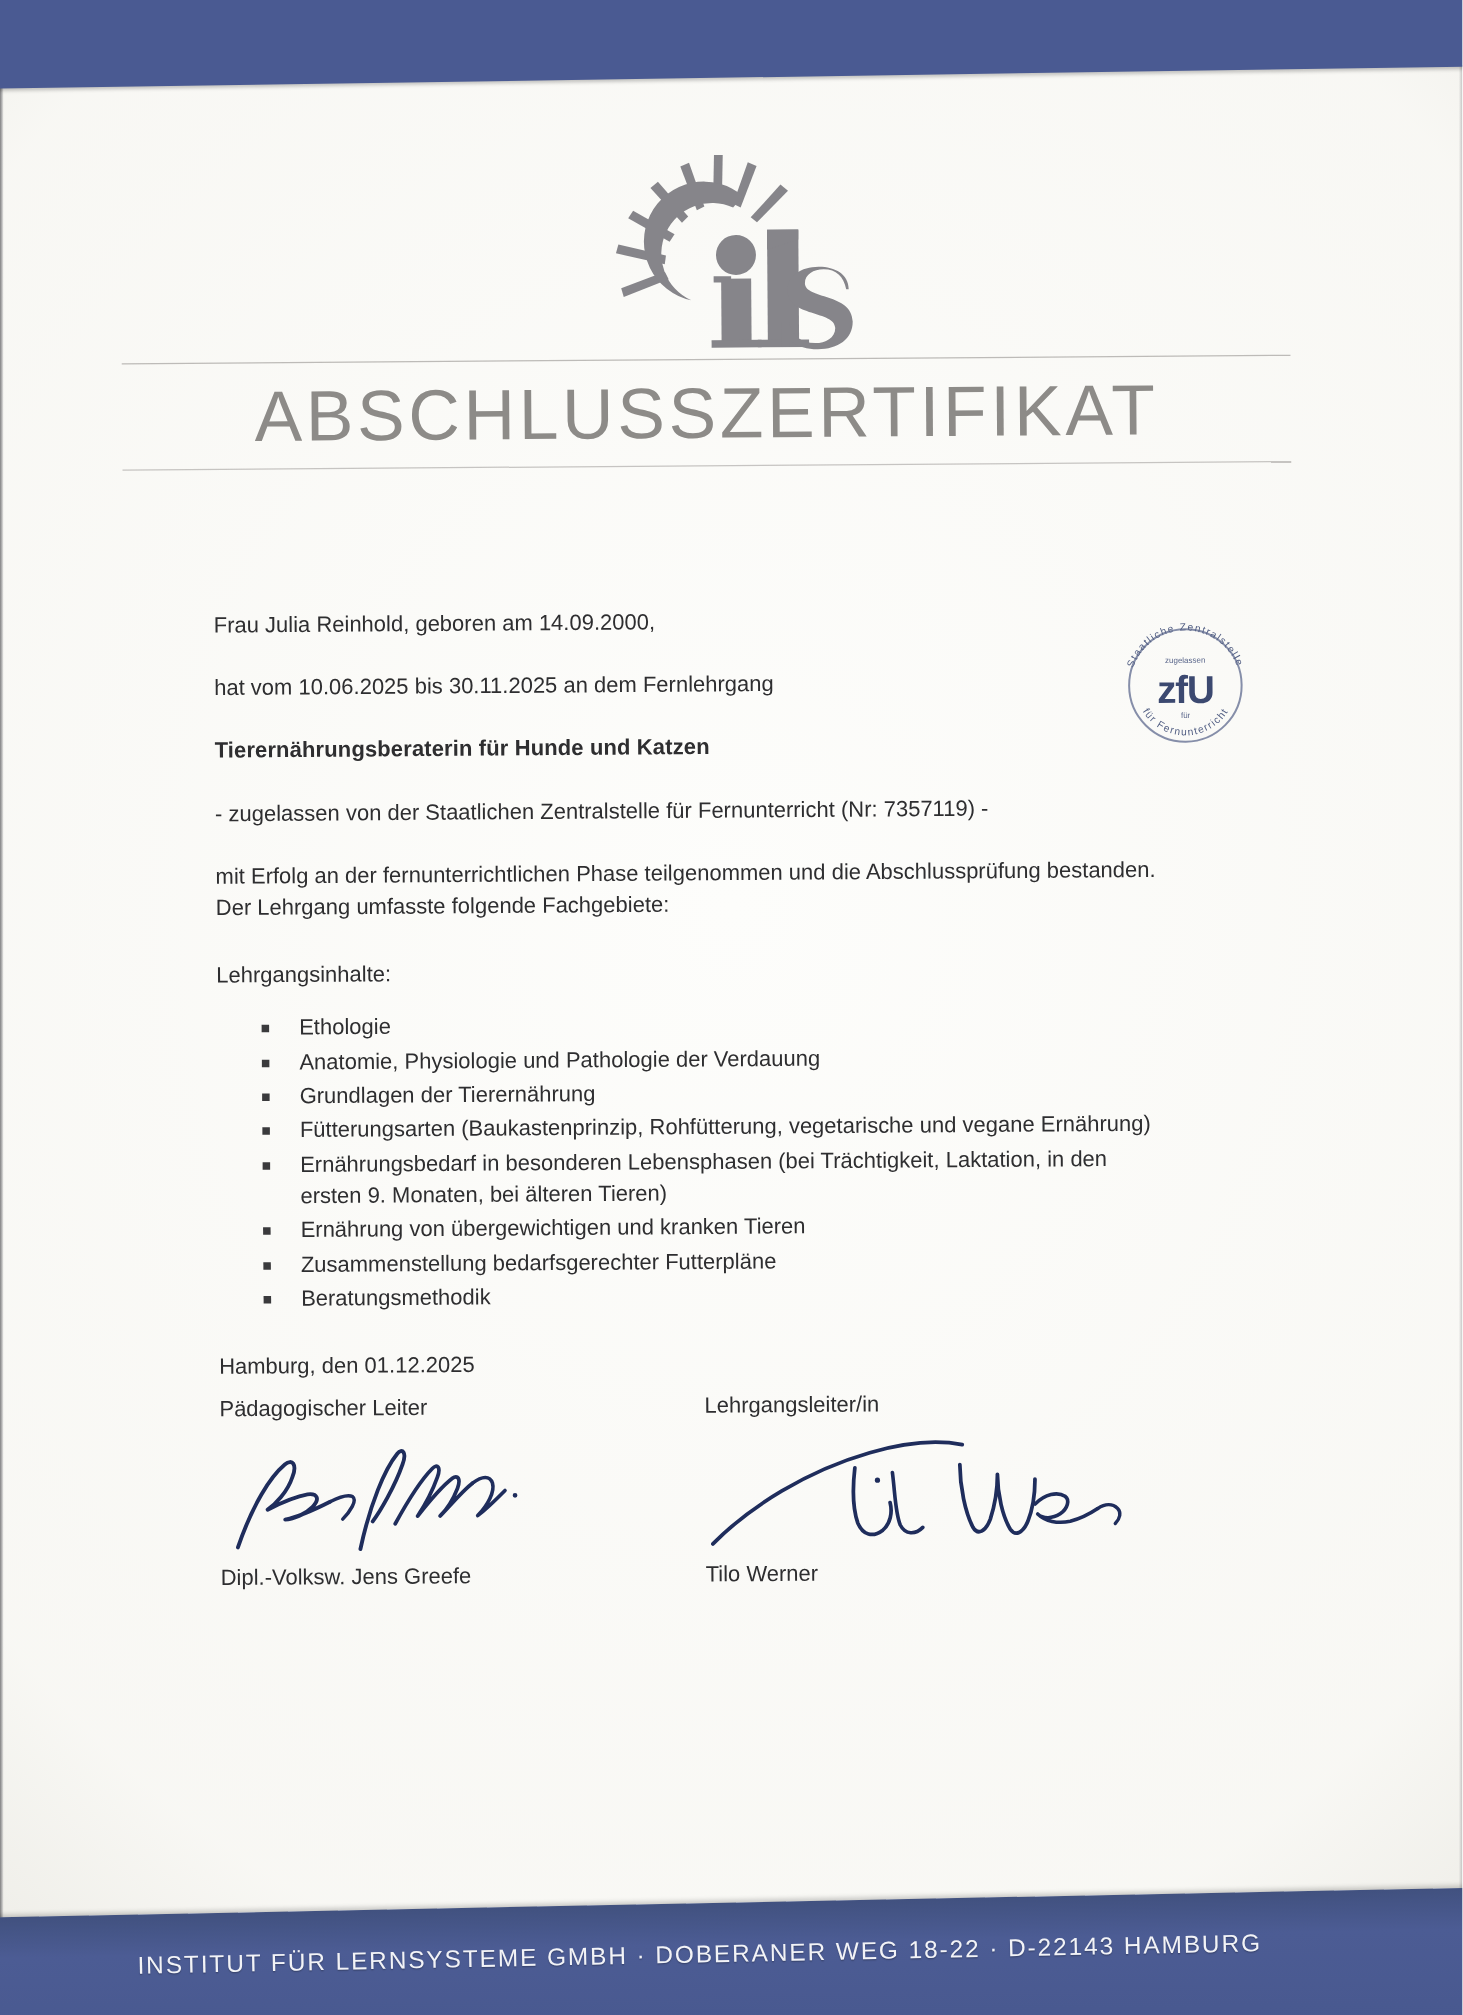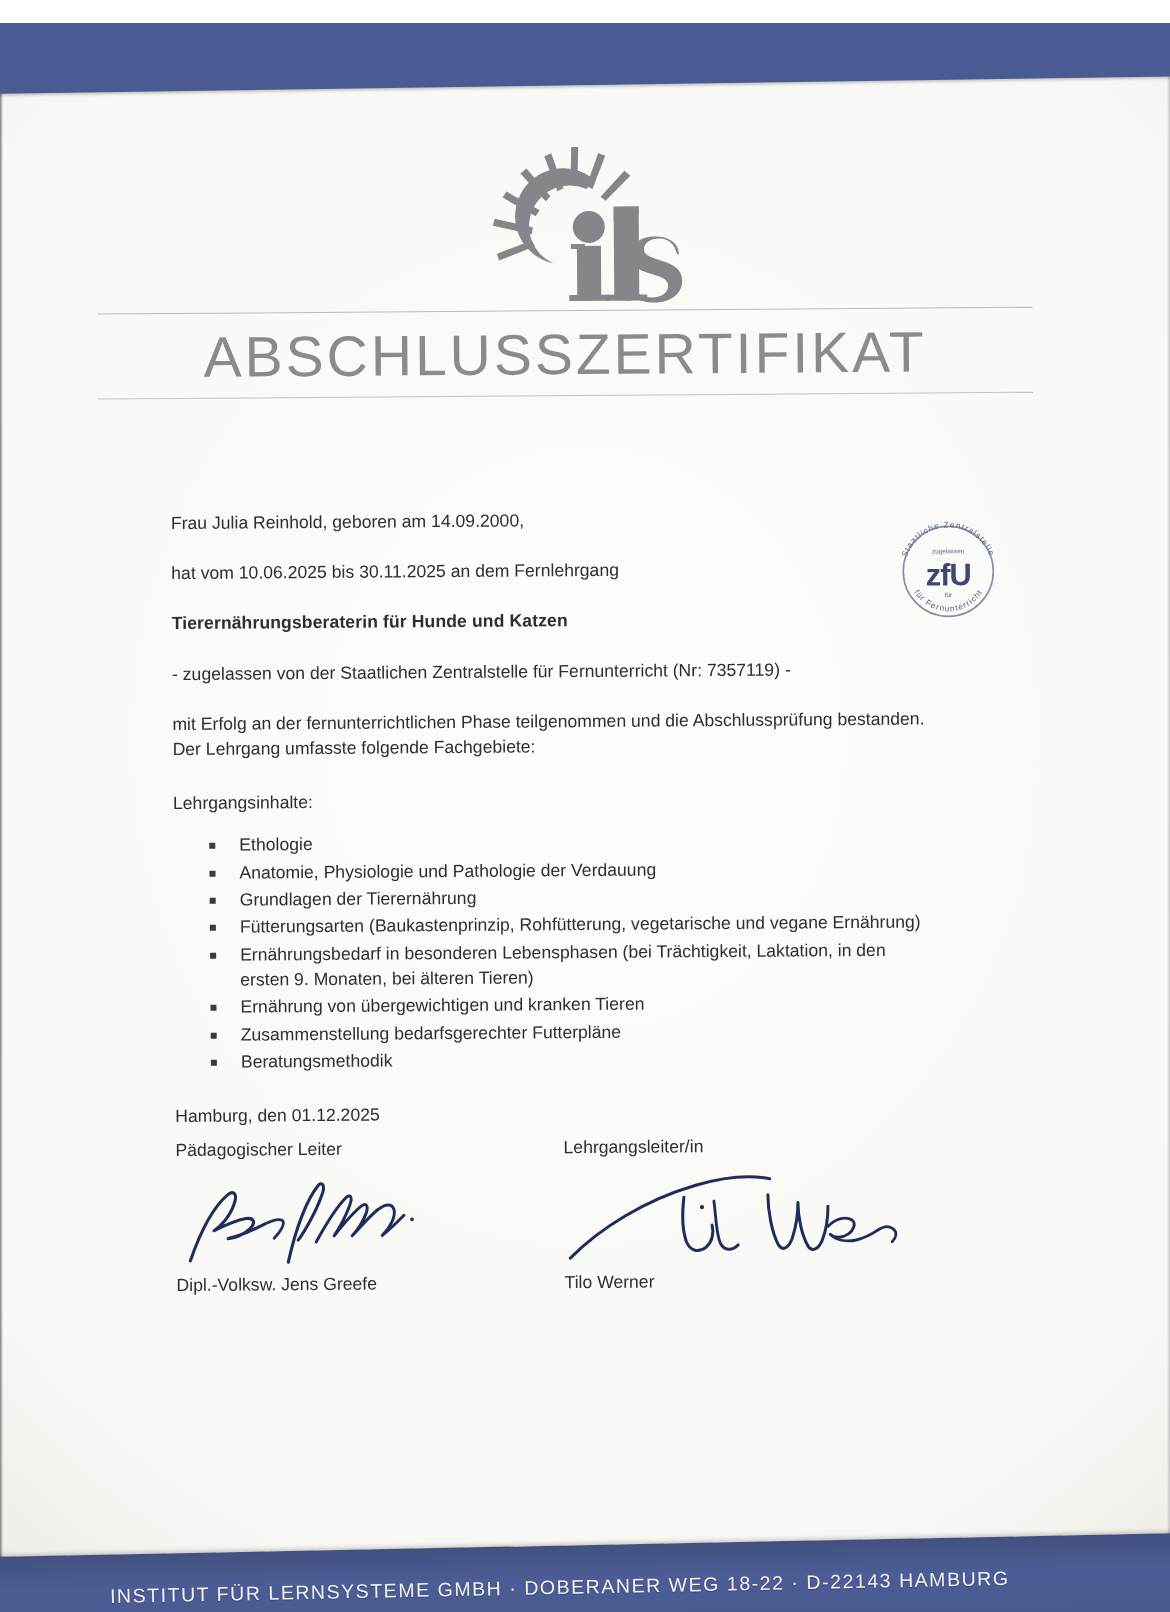--- a/index.html
+++ b/index.html
@@ -14,21 +14,20 @@
     overflow: hidden;
     position: relative;
   }
 
   
   #scan {
     position: absolute;
     inset: 0;
     background: #fdfdfb;
     overflow: hidden;
-    margin-top: 23px;
   }
   
   #paper-tone {
     position: absolute;
     inset: 0;
     background:
       radial-gradient(ellipse 85% 70% at 50% 45%, rgba(255,255,255,0) 0%, rgba(244,243,238,0.55) 78%, rgba(232,231,224,0.85) 100%);
     pointer-events: none;
   }
   #left-edge {

